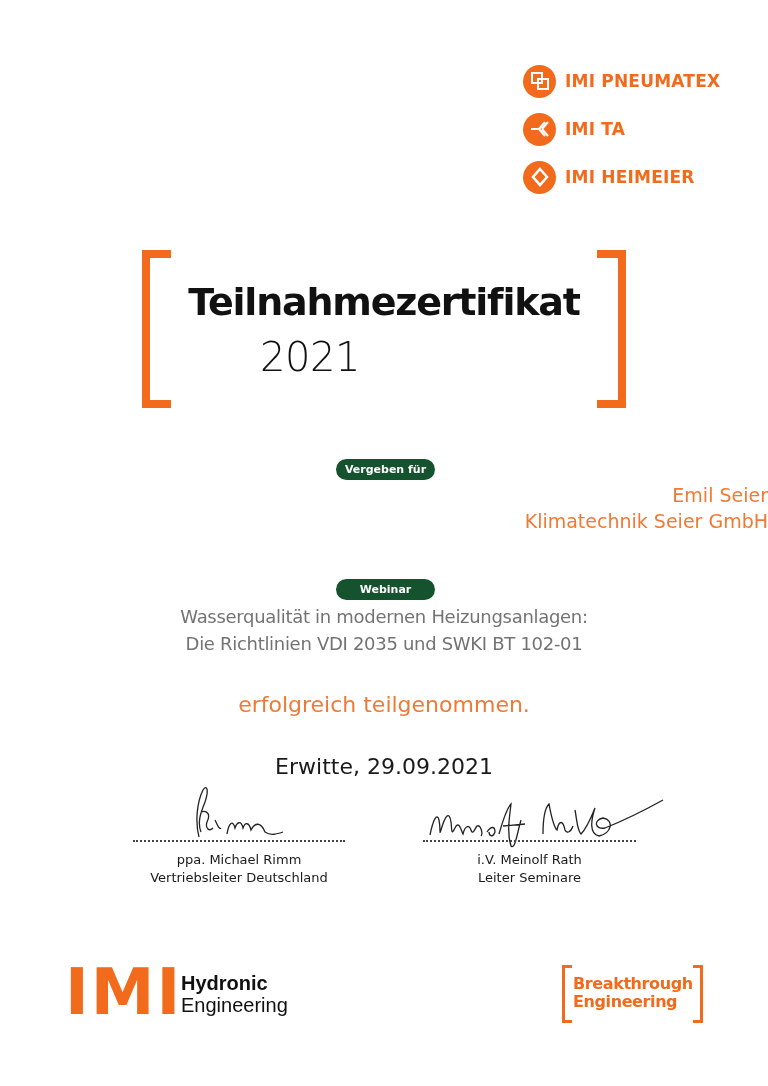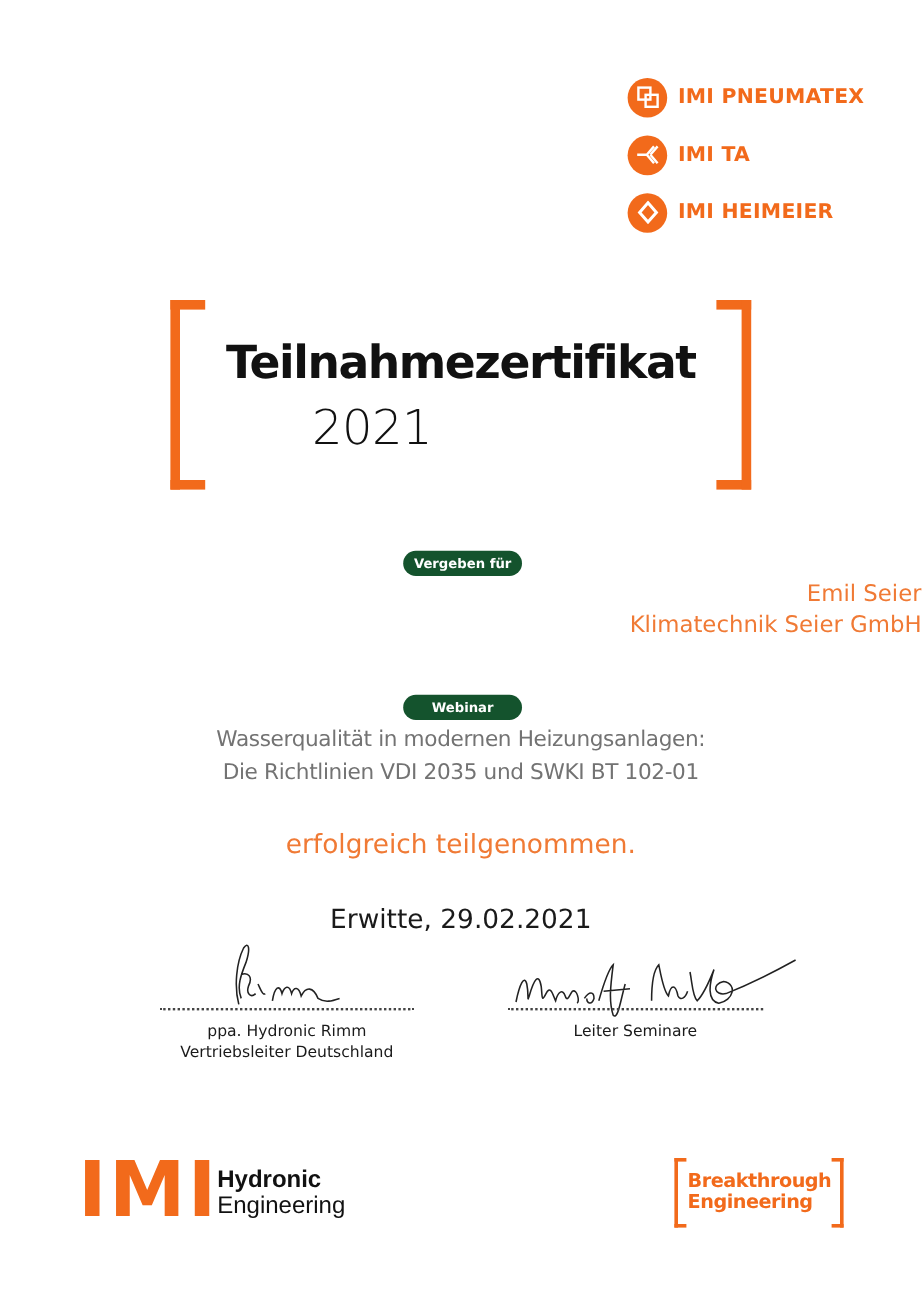--- a/index.html
+++ b/index.html
@@ -92,37 +92,38 @@
 
 <div class="pill" style="top:459px;">Vergeben für</div>
 <div class="center-line recipient" style="top:482px;">Emil Seier</div>
 <div class="center-line recipient" style="top:508px;">Klimatechnik Seier GmbH</div>
 
 <div class="pill" style="top:579px;">Webinar</div>
 <div class="center-line course" style="top:603px;">Wasserqualität in modernen Heizungsanlagen:</div>
 <div class="center-line course" style="top:630px;">Die Richtlinien VDI 2035 und SWKI BT 102-01</div>
 
 <div class="center-line result" style="top:692px;">erfolgreich teilgenommen.</div>
-<div class="center-line place" style="top:754px;">Erwitte, 29.02.2021</div>
+<div class="center-line place" style="top:754px;">Erwitte, 29.09.2021</div>
 
 <svg class="abs" style="left:185px;top:782px;" width="110" height="58" viewBox="0 0 110 58">
   <path d="M14 55 C10 40 12 20 18 8 C22 2 24 8 20 20 C16 30 12 40 16 50 M16 30 C22 28 26 32 22 40 C20 46 24 50 28 46 M30 38 C32 42 34 48 36 46 M42 52 C44 40 48 38 50 46 C52 40 56 38 58 46 C60 40 64 40 66 48 C70 40 76 40 80 50 C86 54 92 52 98 50" fill="none" stroke="#222" stroke-width="1.3"></path>
 </svg>
 <svg class="abs" style="left:425px;top:790px;" width="240" height="62" viewBox="0 0 240 62">
   <path d="M5 45 C8 30 12 22 14 30 C16 40 14 46 16 40 C20 26 24 20 26 32 C27 40 26 46 30 38 C34 30 36 40 38 44 C40 36 44 34 46 40 C48 46 50 38 52 36 C56 34 58 44 56 46 M62 42 C66 36 70 36 70 42 C68 48 64 46 64 42 M74 44 C78 30 82 18 86 14 C84 30 82 44 86 56 C90 60 92 44 96 30 M78 36 L100 34 M118 44 C118 30 120 18 124 14 C126 24 128 36 132 40 C134 30 138 30 140 40 C142 44 146 42 148 36 M150 20 C152 30 152 40 156 44 C160 40 166 28 170 18 C166 30 164 44 174 46 C186 44 190 30 178 28 C168 30 170 40 180 38 C200 30 220 20 238 10" fill="none" stroke="#222" stroke-width="1.3"></path>
 </svg>
 
 <div class="dots" style="left:133px;width:212px;"></div>
 <div class="dots" style="left:423px;width:213px;"></div>
 
 <div class="signer" style="left:133px;width:212px;top:851px;">
-  <div>ppa. Hydronic Rimm</div>
+  <div>ppa. Michael Rimm</div>
   <div>Vertriebsleiter Deutschland</div>
 </div>
 <div class="signer" style="left:423px;width:213px;top:851px;">
+  <div>i.V. Meinolf Rath</div>
   <div>Leiter Seminare</div>
 </div>
 
 <div class="imi-logo">IMI</div>
 <div class="hydro">
   <div class="b">Hydronic</div>
   <div>Engineering</div>
 </div>
 
 <div class="bt-box">

